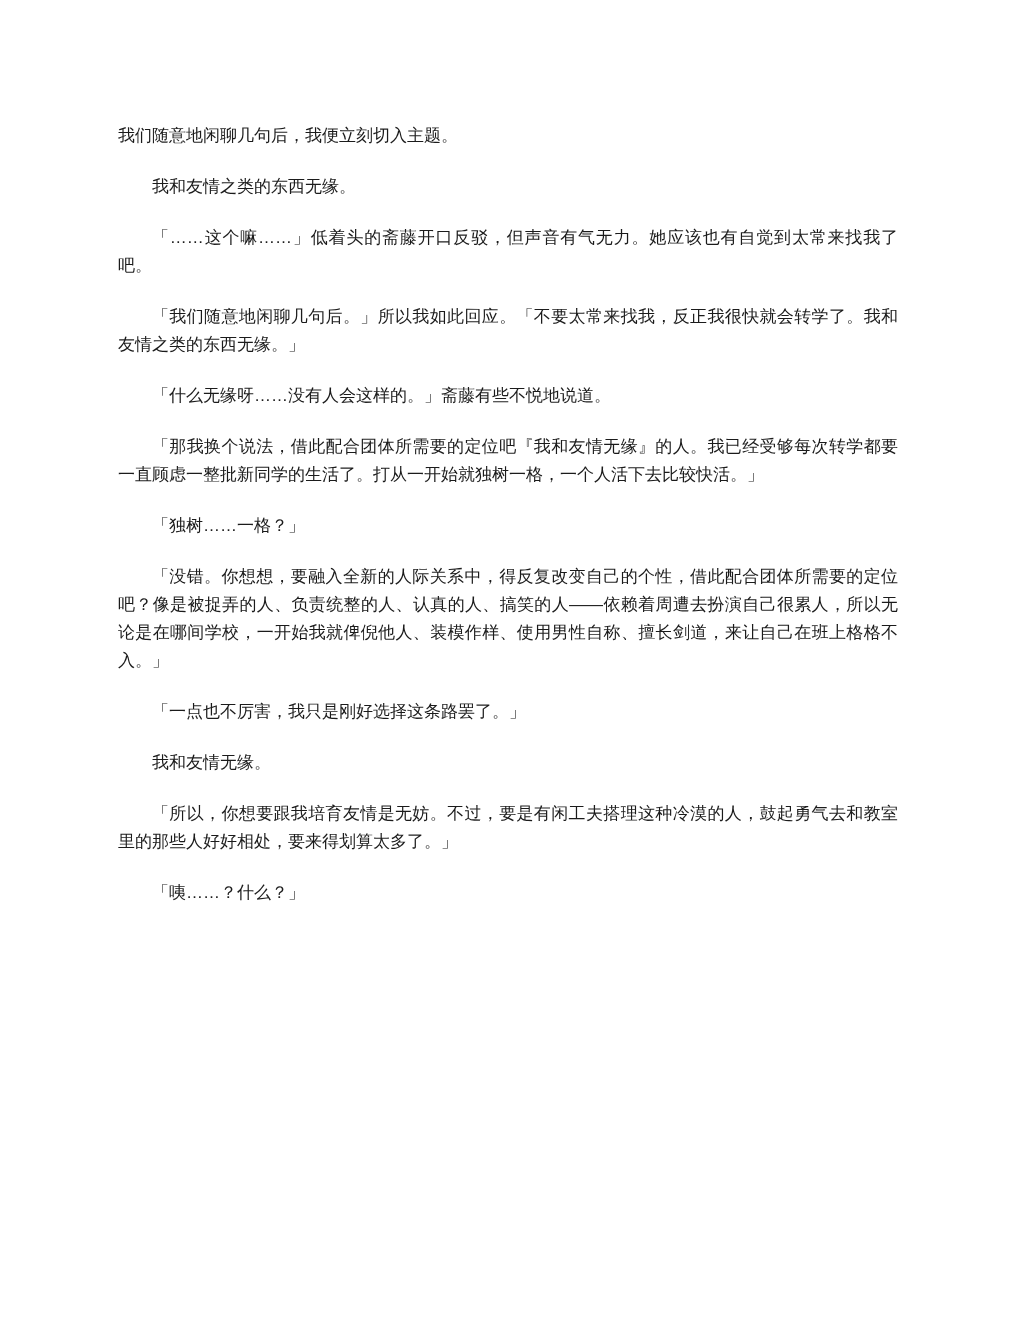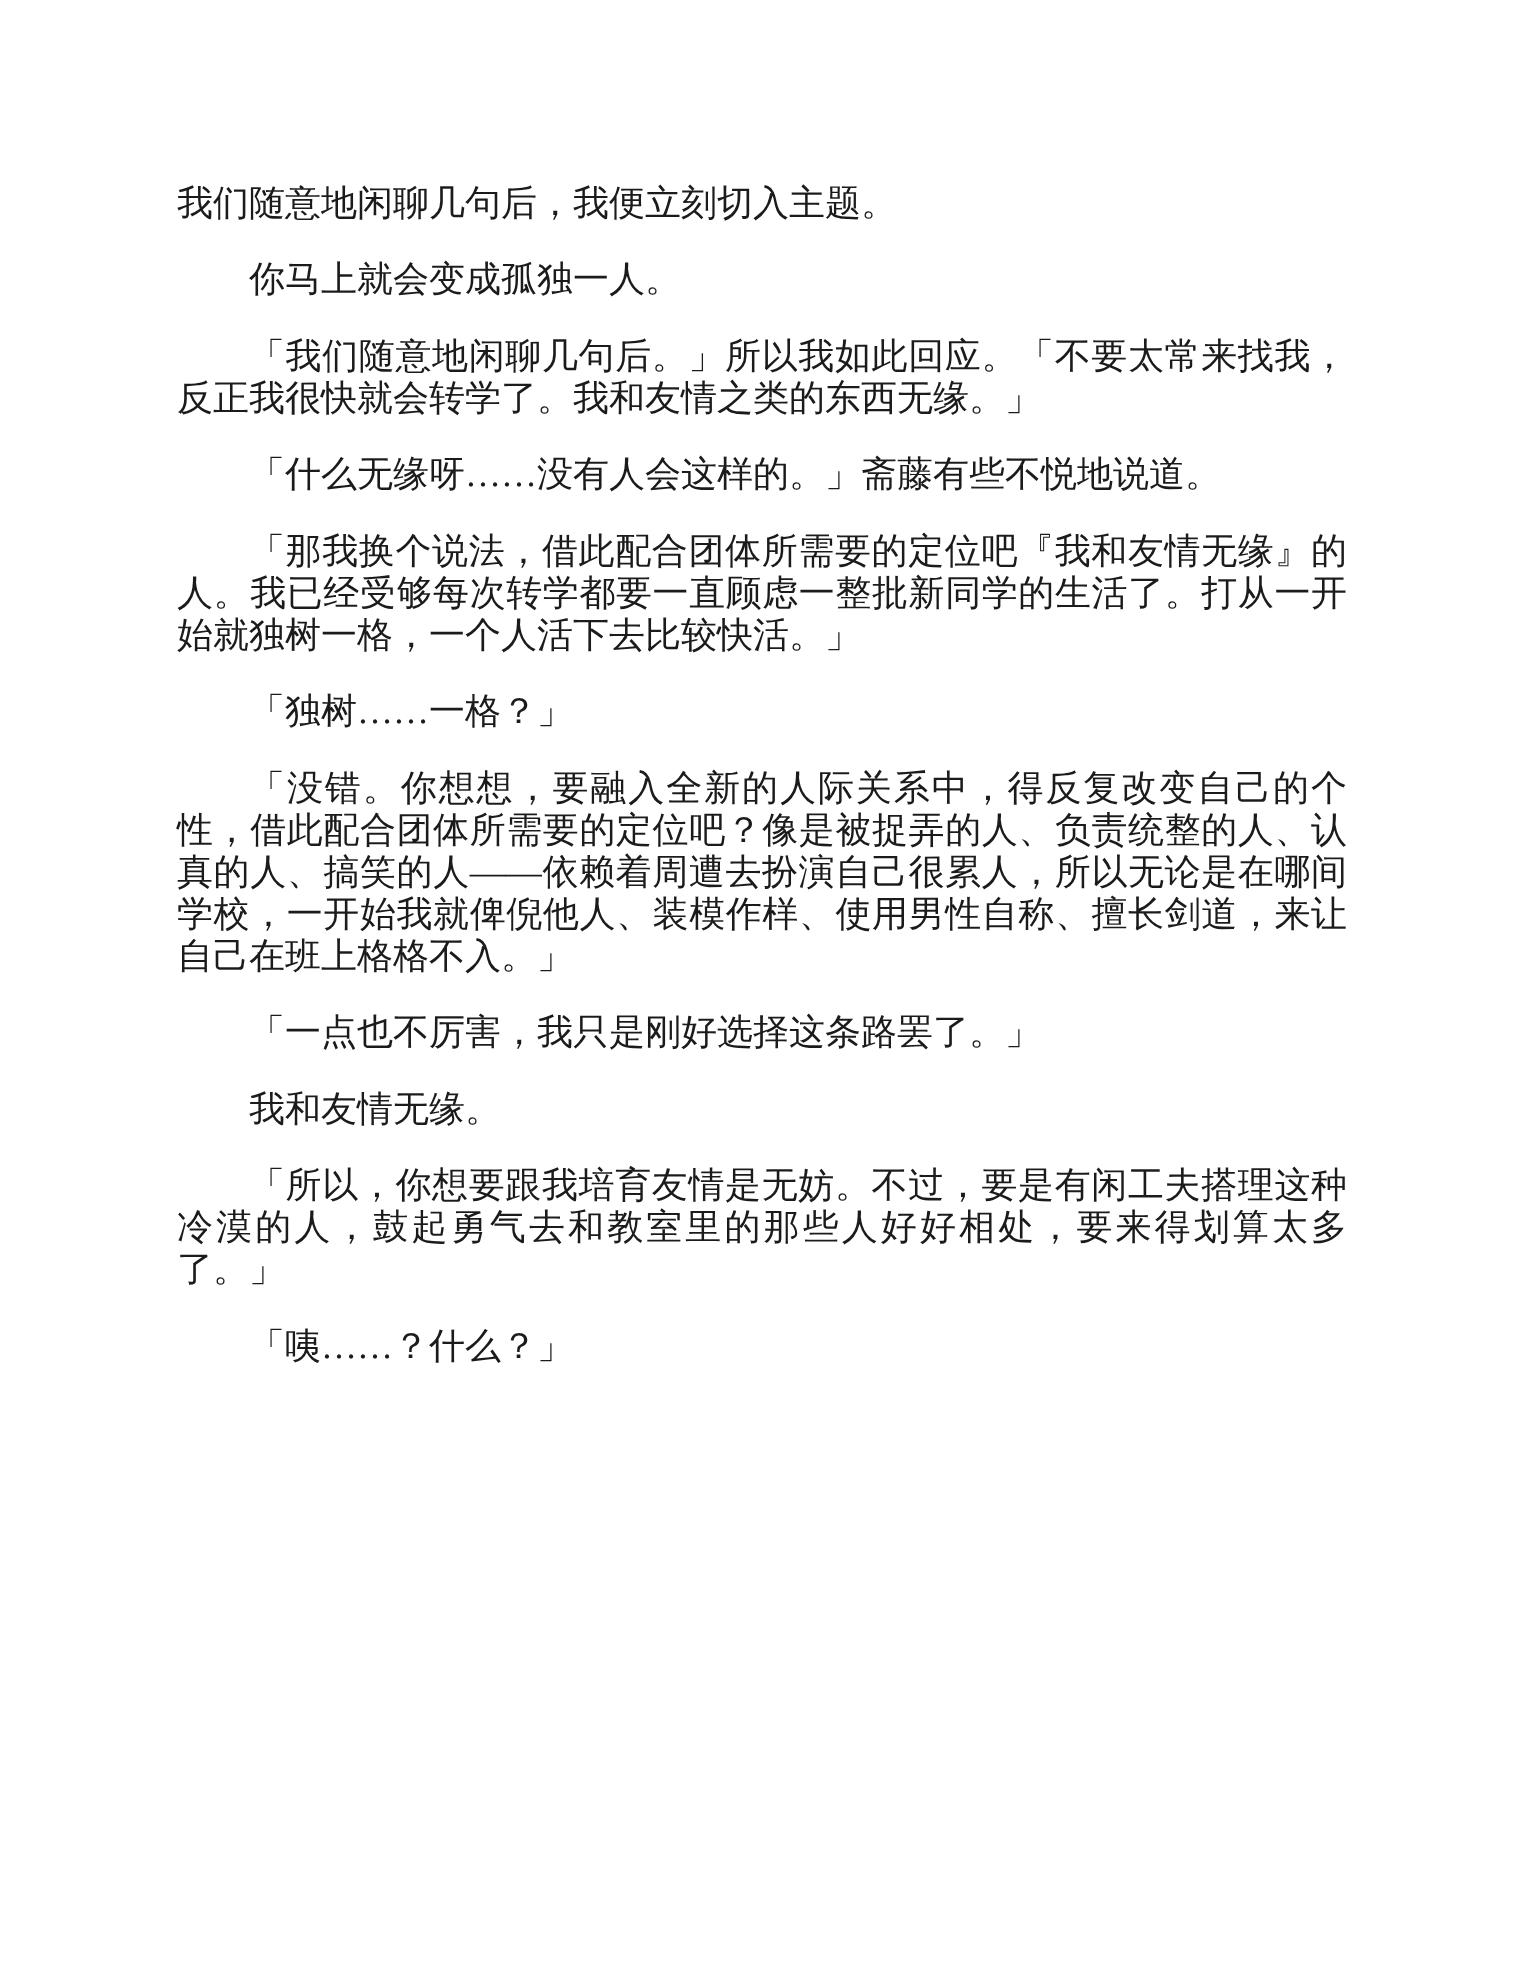--- a/index.html
+++ b/index.html
@@ -17,40 +17,41 @@
     width: 1020px;
     height: 1320px;
     padding: 122px 122px 0 118px;
     background: #ffffff;
   }
   .text-block {
     width: 780px;
   }
   p.para {
     margin: 0 0 23px 0;
-    font-family: Liberation Serif, serif;
-    font-size: 24px;
+    font-family: Liberation Sans, sans-serif;
+    font-size: 17px;
     line-height: 28px;
     color: #1b1b1b;
     text-align: justify;
     text-indent: 2em;
     word-break: normal;
     line-break: strict;
   }
   p.para.flush {
     text-indent: 0;
   }
 </style>
 </head>
 <body>
 
 <div class="page">
   <div class="text-block">
     <p class="para flush">我们随意地闲聊几句后，我便立刻切入主题。</p>
-    <p class="para">你马上就会变成孤独一人。</p>
+    <p class="para">我和友情之类的东西无缘。</p>
+    <p class="para">「……这个嘛……」低着头的斋藤开口反驳，但声音有气无力。她应该也有自觉到太常来找我了吧。</p>
     <p class="para">「我们随意地闲聊几句后。」所以我如此回应。「不要太常来找我，反正我很快就会转学了。我和友情之类的东西无缘。」</p>
     <p class="para">「什么无缘呀……没有人会这样的。」斋藤有些不悦地说道。</p>
     <p class="para">「那我换个说法，借此配合团体所需要的定位吧『我和友情无缘』的人。我已经受够每次转学都要一直顾虑一整批新同学的生活了。打从一开始就独树一格，一个人活下去比较快活。」</p>
     <p class="para">「独树……一格？」</p>
     <p class="para">「没错。你想想，要融入全新的人际关系中，得反复改变自己的个性，借此配合团体所需要的定位吧？像是被捉弄的人、负责统整的人、认真的人、搞笑的人——依赖着周遭去扮演自己很累人，所以无论是在哪间学校，一开始我就俾倪他人、装模作样、使用男性自称、擅长剑道，来让自己在班上格格不入。」</p>
     <p class="para">「一点也不厉害，我只是刚好选择这条路罢了。」</p>
     <p class="para">我和友情无缘。</p>
     <p class="para">「所以，你想要跟我培育友情是无妨。不过，要是有闲工夫搭理这种冷漠的人，鼓起勇气去和教室里的那些人好好相处，要来得划算太多了。」</p>
     <p class="para">「咦……？什么？」</p>
   </div>

